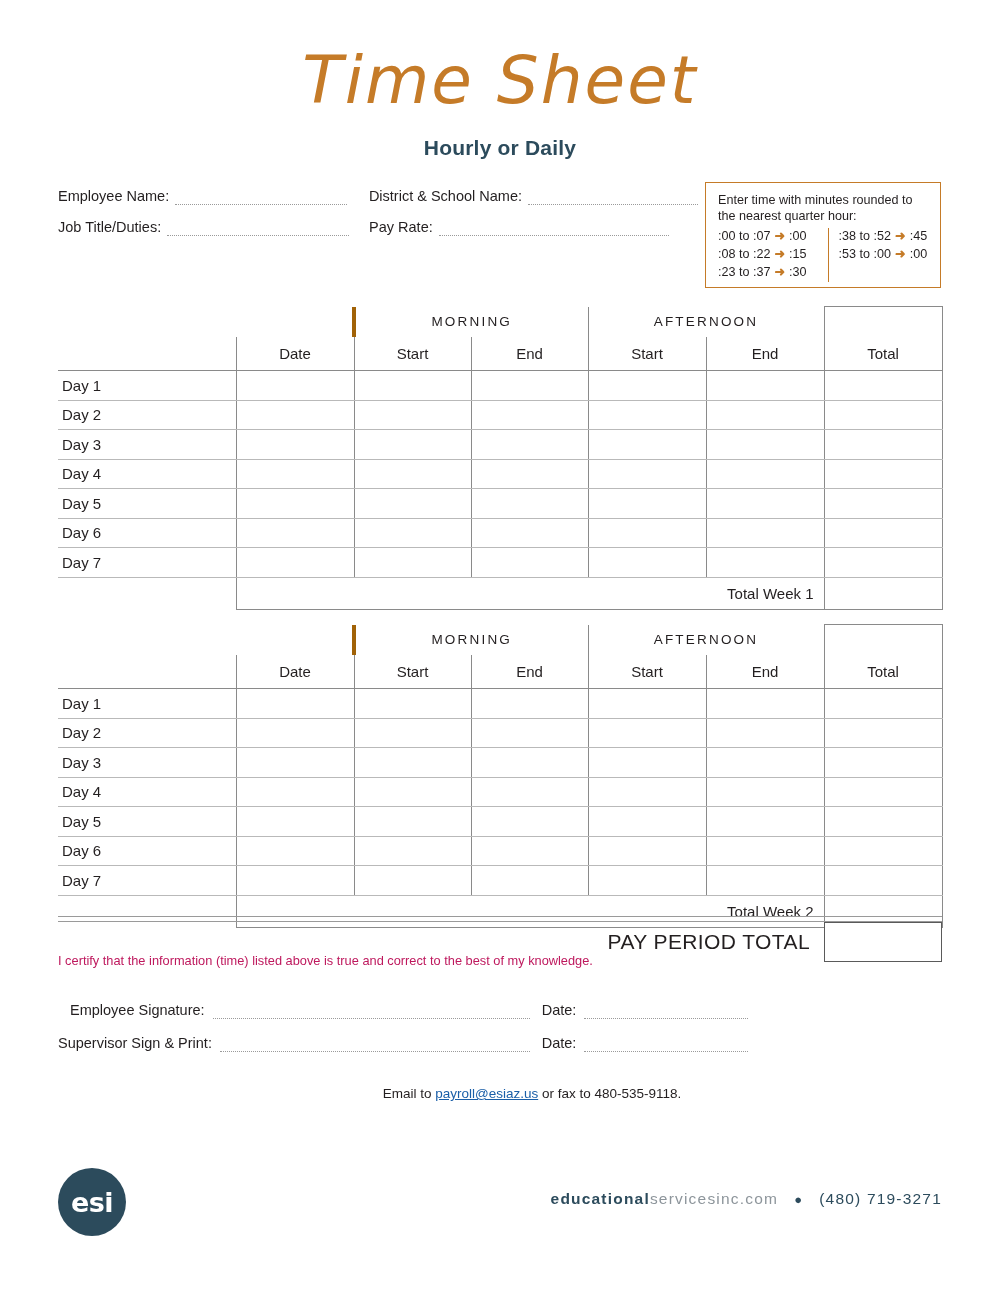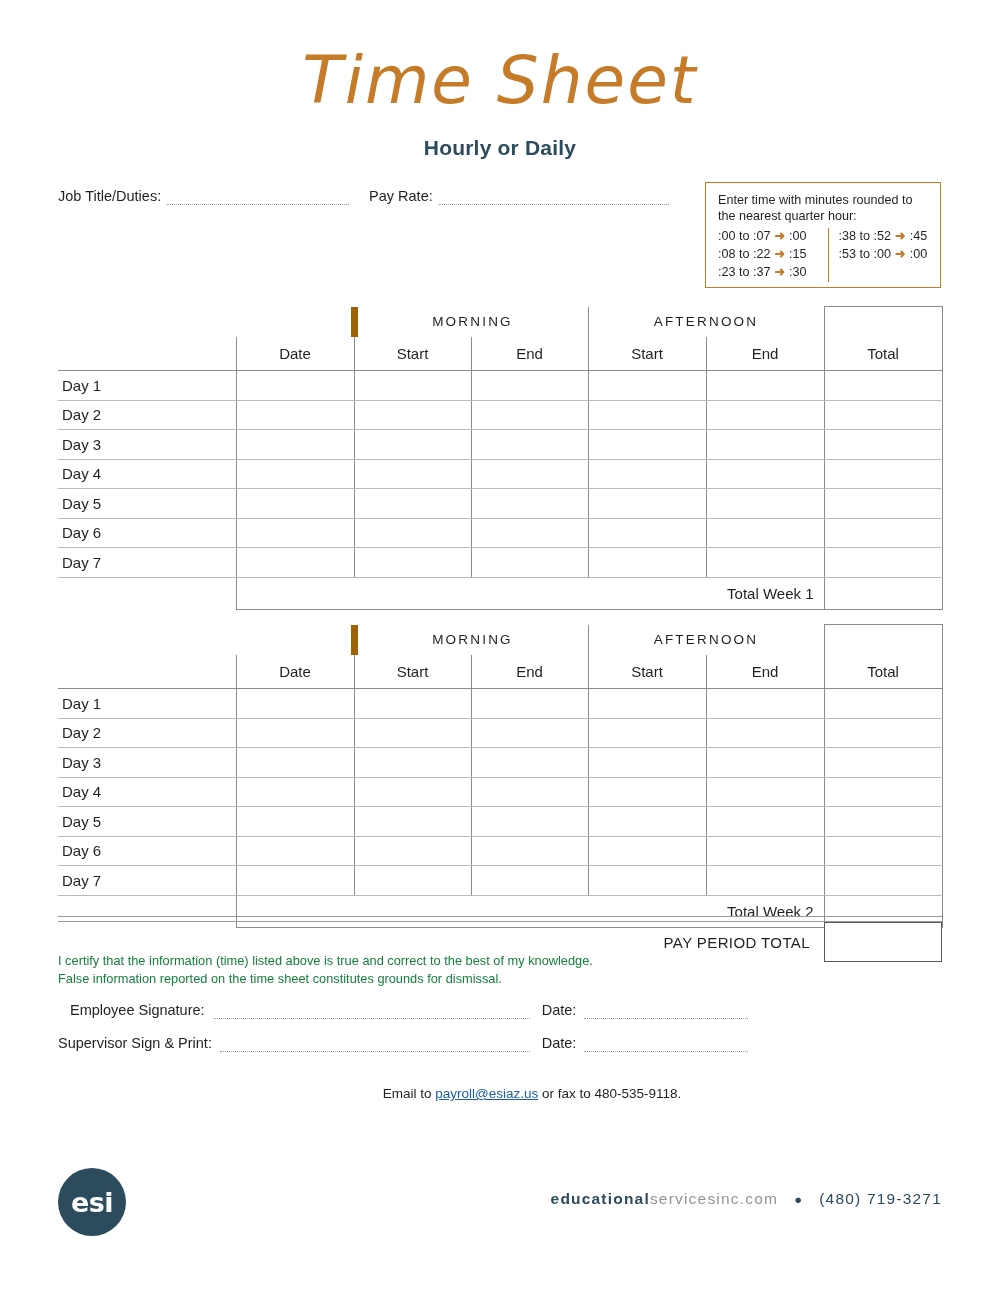--- a/index.html
+++ b/index.html
@@ -92,21 +92,21 @@
   table.ts col.c-me    { width:117px; }
   table.ts col.c-as    { width:118px; }
   table.ts col.c-ae    { width:118px; }
   table.ts col.c-total { width:118px; }
 
   .ts td, .ts th { padding:0; font-weight:normal; }
 
   
   .grp { height:30px; text-align:center; font-size:13.5px; letter-spacing:2.2px; color:#231f20; }
   .grp .blank { border:none; }
-  .grp-morning { border-left:7px solid #a16207; }
+  .grp-morning { border-left:4px solid #a16207; }
   .grp-afternoon { border-left:1px solid #8a8a8a; }
   .grp-total {
     border-left:1px solid #8a8a8a;
     border-top:1px solid #8a8a8a;
     border-right:1px solid #8a8a8a;
   }
 
   
   .sub { height:34px; text-align:center; font-size:15px; }
   .sub td { border-bottom:1.5px solid #8a8a8a; }
@@ -137,31 +137,31 @@
 
   
   .ppt-rules { position:absolute; left:58px; top:916px; width:884px; }
   .ppt-rules .r1 { border-top:1.5px solid #9a9a9a; }
   .ppt-rules .r2 { border-top:1.5px solid #9a9a9a; margin-top:4px; }
 
   .ppt-row {
     position:absolute; left:58px; top:920px; width:884px;
     height:44px; display:flex; align-items:center; justify-content:flex-end;
   }
-  .ppt-label { font-size:15px; letter-spacing:.4px; padding-right:14px; }
+  .ppt-label { font-size:21px; letter-spacing:.4px; padding-right:14px; }
   .ppt-box {
     width:118px; height:40px;
     border:1.6px solid #5a5a5a;
     background:#fff;
   }
 
   
   .certify {
     position:absolute; left:58px; top:952px;
-    font-size:12.8px; line-height:1.42; color:#15803d;
+    font-size:12.8px; line-height:1.42; color:#be185d;
     width:620px;
   }
 
   
   .sigs { position:absolute; left:58px; top:1002px; width:690px; }
   .sigrow { display:flex; align-items:flex-end; margin-bottom:16px; }
   .sig-left { display:flex; align-items:flex-end; width:480px; }
   .sig-right { display:flex; align-items:flex-end; width:210px; margin-left:12px; }
   .sig-label { font-size:14.5px; white-space:nowrap; padding-bottom:1px; }
   .sig-line { border-bottom:1px dotted #9a9a9a; height:15px; margin-left:8px; flex:1; }
@@ -200,20 +200,30 @@
 </style>
 </head>
 <body>
 
 <div class="page">
 
   <div class="title">Time Sheet</div>
   <div class="subtitle">Hourly or Daily</div>
 
   <div class="topform">
+    <div class="frow row1">
+      <div class="fcell c1">
+        <span class="flabel">Employee Name:</span>
+        <span class="fline"></span>
+      </div>
+      <div class="fcell c2">
+        <span class="flabel">District &amp; School Name:</span>
+        <span class="fline"></span>
+      </div>
+    </div>
     <div class="frow row2">
       <div class="fcell c1">
         <span class="flabel">Job Title/Duties:</span>
         <span class="fline"></span>
       </div>
       <div class="fcell c2">
         <span class="flabel">Pay Rate:</span>
         <span class="fline"></span>
       </div>
     </div>
@@ -463,21 +473,20 @@
     <div class="r2"></div>
   </div>
 
   <div class="ppt-row">
     <span class="ppt-label">PAY PERIOD TOTAL</span>
     <span class="ppt-box"></span>
   </div>
 
   <div class="certify">
     <div>I certify that the information (time) listed above is true and correct to the best of my knowledge.</div>
-    <div>False information reported on the time sheet constitutes grounds for dismissal.</div>
   </div>
 
   <div class="sigs">
     <div class="sigrow">
       <div class="sig-left emp">
         <span class="sig-label">Employee Signature:</span>
         <span class="sig-line"></span>
       </div>
       <div class="sig-right">
         <span class="sig-label">Date:</span>

